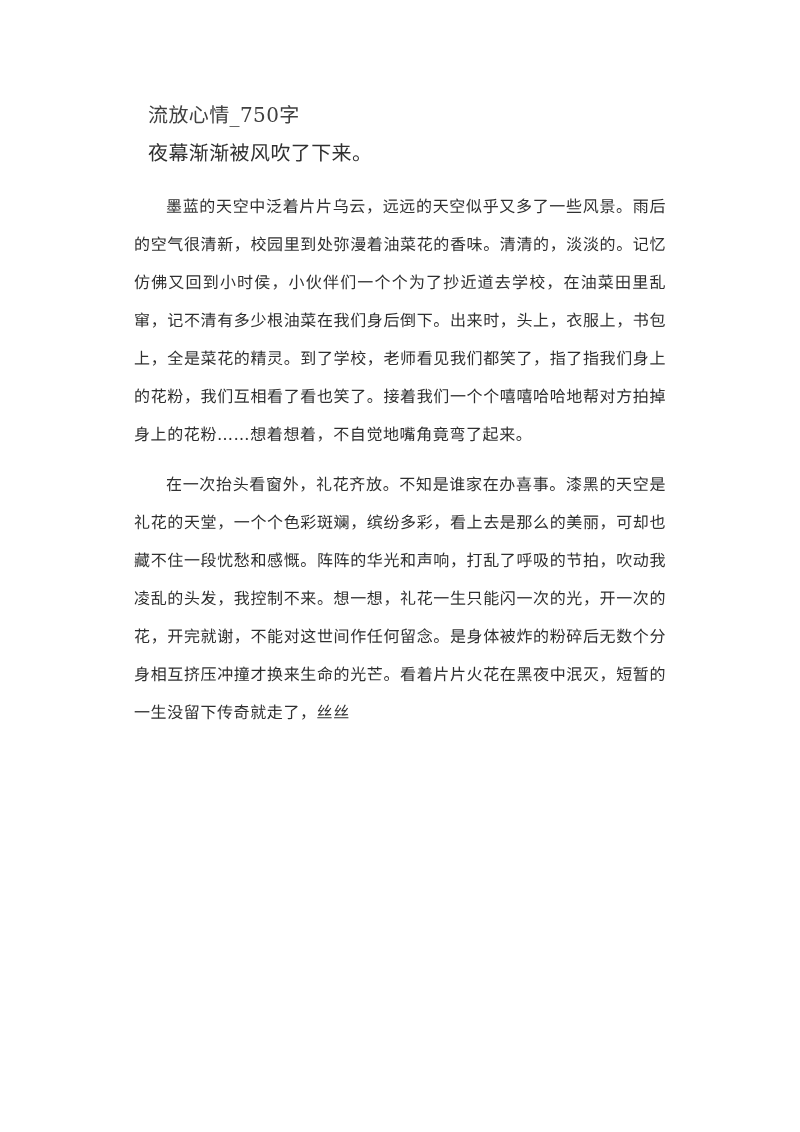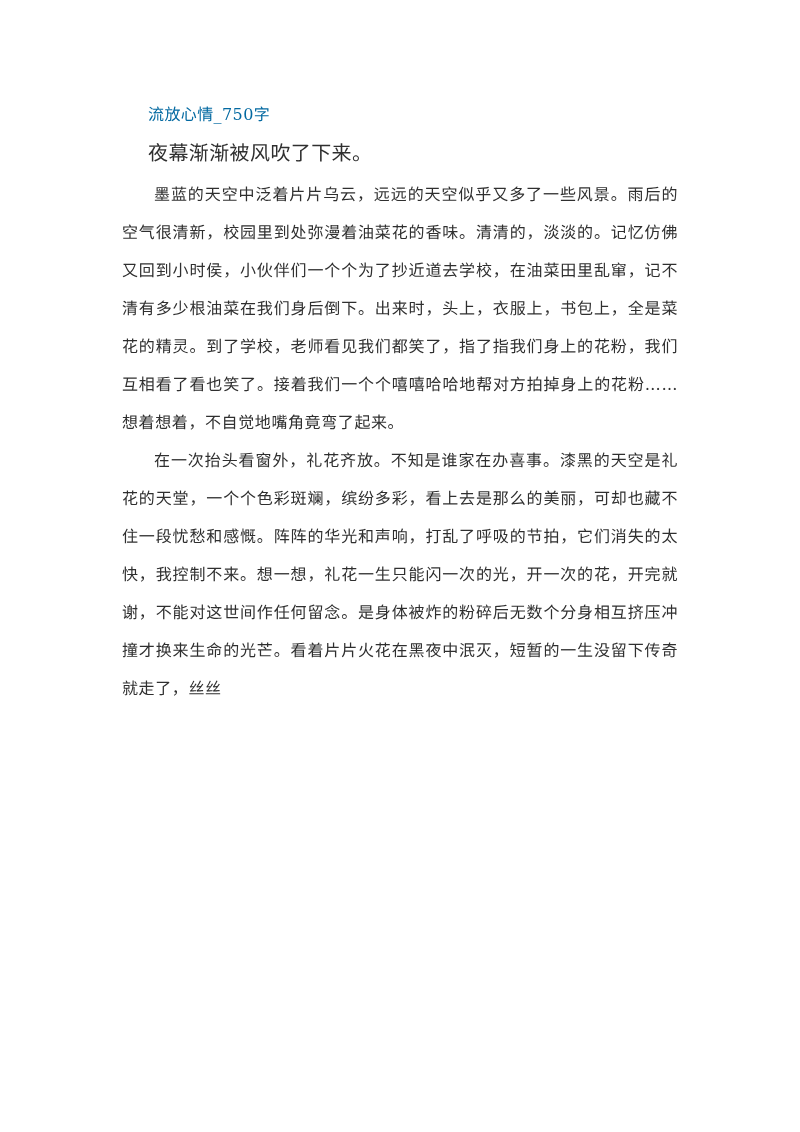--- a/index.html
+++ b/index.html
@@ -17,23 +17,23 @@
     box-sizing: border-box;
     font-family: "DejaVu Serif", "Liberation Serif", serif;
   }
   .page-inner {
     position: absolute;
     left: 122px;
     top: 96px;
     width: 556px;
   }
   .doc-title {
-    font-size: 16px;
+    font-size: 20px;
     line-height: 38px;
-    color: #0369a1;
+    color: #404040;
     text-indent: 26px;
     letter-spacing: 0.4px;
     margin: 0 0 0 0;
     white-space: nowrap;
   }
   .lead-line {
     font-size: 20px;
     line-height: 38px;
     color: #2f2f2f;
     text-indent: 26px;
@@ -42,21 +42,21 @@
     white-space: nowrap;
   }
   .body-para {
     font-size: 16px;
     line-height: 38px;
     color: #2f2f2f;
     text-indent: 32px;
     letter-spacing: 0.6px;
     text-align: justify;
     text-justify: inter-ideograph;
-    margin: 0;
+    margin: 12px;
   }
   .body-para + .body-para {
     margin-top: 0;
   }
   .spacer-xs {
     height: 4px;
   }
 </style>
 </head>
 <body>
@@ -66,16 +66,16 @@
 
     <p class="doc-title">流放心情_750字</p>
 
     <p class="lead-line">夜幕渐渐被风吹了下来。</p>
 
     <div class="spacer-xs"></div>
 
     <p class="body-para">墨蓝的天空中泛着片片乌云，远远的天空似乎又多了一些风景。雨后的空气很清新，校园里到处弥漫着油菜花的香味。清清的，淡淡的。记忆仿佛又回到小时侯，小伙伴们一个个为了抄近道去学校，在油菜田里乱窜，记不清有多少根油菜在我们身后倒下。出来时，头上，衣服上，书包上，全是菜花的精灵。到了学校，老师看见我们都笑了，指了指我们身上的花粉，我们互相看了看也笑了。接着我们一个个嘻嘻哈哈地帮对方拍掉身上的花粉……想着想着，不自觉地嘴角竟弯了起来。</p>
 
 
-    <p class="body-para">在一次抬头看窗外，礼花齐放。不知是谁家在办喜事。漆黑的天空是礼花的天堂，一个个色彩斑斓，缤纷多彩，看上去是那么的美丽，可却也藏不住一段忧愁和感慨。阵阵的华光和声响，打乱了呼吸的节拍，它们消失的太快，我控制不来。想一想，礼花一生只能闪一次的光，开一次的花，开完就谢，不能对这世间作任何留念。是身体被炸的粉碎后无数个分身相互挤压冲撞才换来生命的光芒。看着片片火花在黑夜中泯灭，短暂的一生没留下传奇就走了，丝丝</p>
+    <p class="body-para">在一次抬头看窗外，礼花齐放。不知是谁家在办喜事。漆黑的天空是礼花的天堂，一个个色彩斑斓，缤纷多彩，看上去是那么的美丽，可却也藏不住一段忧愁和感慨。阵阵的华光和声响，打乱了呼吸的节拍，吹动我凌乱的头发，我控制不来。想一想，礼花一生只能闪一次的光，开一次的花，开完就谢，不能对这世间作任何留念。是身体被炸的粉碎后无数个分身相互挤压冲撞才换来生命的光芒。看着片片火花在黑夜中泯灭，短暂的一生没留下传奇就走了，丝丝</p>
 
   </div>
 </div>
 
 </body></html>

